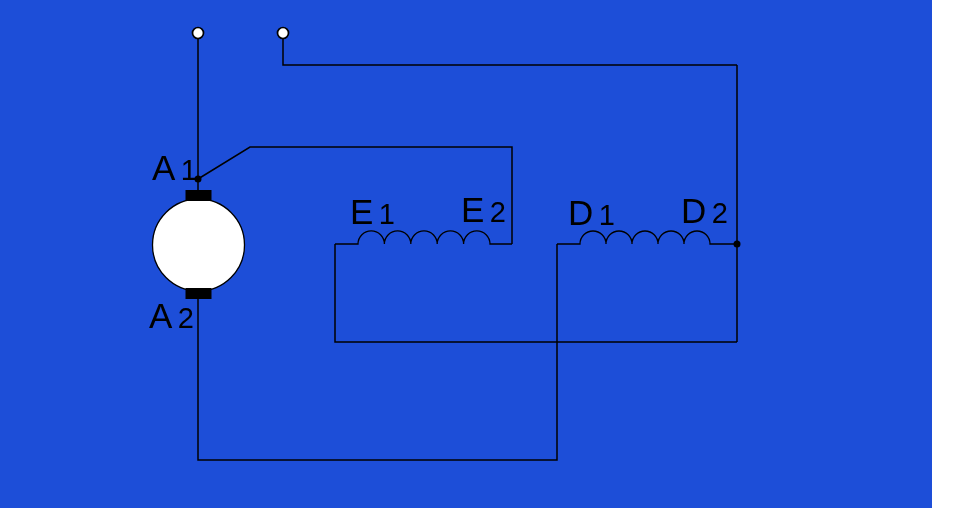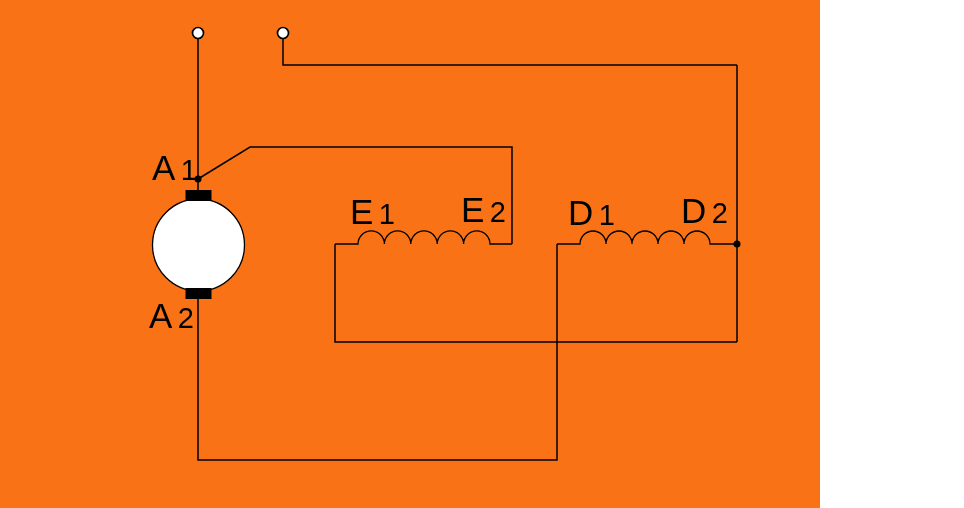--- a/index.html
+++ b/index.html
@@ -2,23 +2,23 @@
 <html><head>
 <meta charset="utf-8">
 <style>
   html, body {
     margin: 0;
     padding: 0;
     background: #ffffff;
   }
   .canvas {
     position: relative;
-    width: 820px;
+    width: 932px;
     height: 508px;
-    background: #f97316;
+    background: #1d4ed8;
     overflow: hidden;
   }
   svg {
     display: block;
   }
   .labels text {
     font-family: "Liberation Sans", "DejaVu Sans", sans-serif;
     fill: #000000;
   }
   .lbl-letter { font-size: 35px; }

